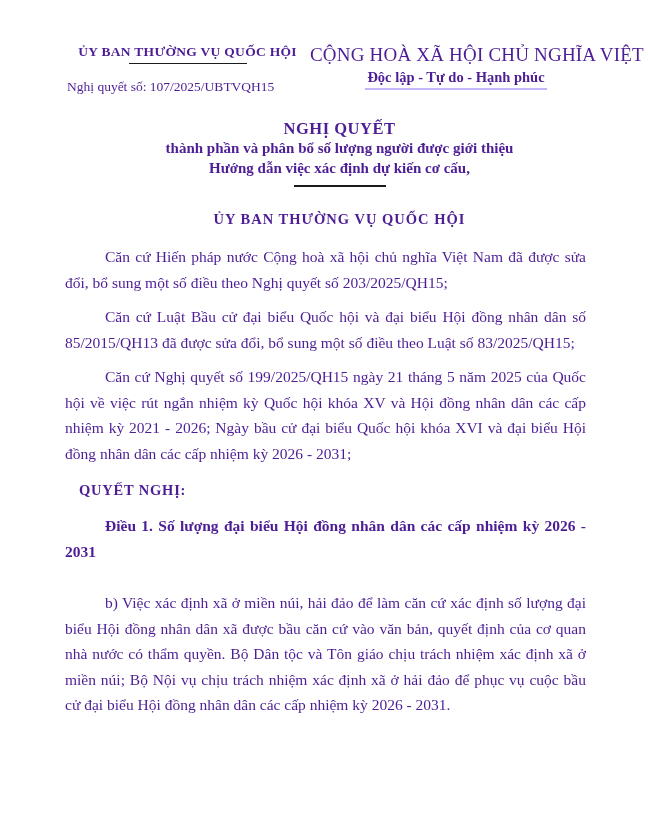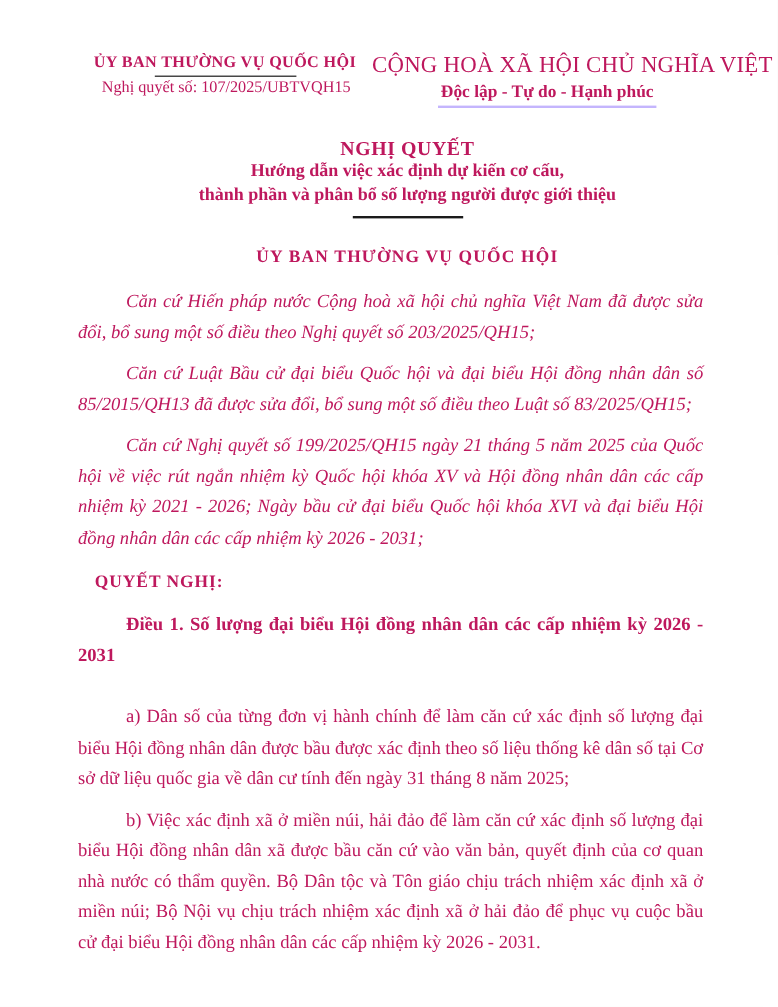--- a/index.html
+++ b/index.html
@@ -34,22 +34,22 @@
     letter-spacing:.3px;
     white-space:nowrap;
   }
   .org-underline{
     width:118px;
     border-bottom:1.8px solid #1b1b1b;
     margin:3px auto 0 auto;
   }
   .doc-number{
     font-size:13.5px;
-    margin-top:1px;
-    text-align:center;
+    margin-top:15px;
+    text-align:left;
     padding-left:2px;
     white-space:nowrap;
   }
   .lh-right{
     width:292px;
     text-align:center;
     flex-shrink:0;
   }
   .national-title{
     font-weight:normal;
@@ -101,66 +101,65 @@
   }
   
   .body-text{margin-top:16px;}
   p.para{
     margin:0 0 9px 0;
     font-size:15.5px;
     line-height:25.5px;
     text-align:justify;
     text-indent:40px;
   }
-  p.preamble{font-style:italic;}
+  p.preamble{}
   .resolve-heading{
     margin:16px 0 14px 0;
     text-align:left;
     position:relative;
     left:14px;
     font-weight:bold;
     font-size:14.5px;
     letter-spacing:.8px;
   }
   p.article-heading{
     font-weight:bold;
     margin-bottom:26px;
   }
 </style>
 </head>
 <body>
 
-<div class="page" style="color: #be185d;">
+<div class="page" style="color: #4c1d95;">
 
   <div class="letterhead">
     <div class="lh-left">
       <div class="org-name">ỦY BAN THƯỜNG VỤ QUỐC HỘI</div>
       <div class="org-underline"></div>
       <div class="doc-number">Nghị quyết số: 107/2025/UBTVQH15</div>
     </div>
     <div class="lh-right">
       <div class="national-title">CỘNG HOÀ XÃ HỘI CHỦ NGHĨA VIỆT NAM</div>
       <div class="national-motto">Độc lập - Tự do - Hạnh phúc</div>
     </div>
   </div>
 
   <div class="title-block">
     <div class="title-kind">NGHỊ QUYẾT</div>
+    <div class="title-line">thành phần và phân bổ số lượng người được giới thiệu</div>
     <div class="title-line">Hướng dẫn việc xác định dự kiến cơ cấu,</div>
-    <div class="title-line">thành phần và phân bổ số lượng người được giới thiệu</div>
     <div class="title-divider"></div>
   </div>
 
   <div class="issuer">ỦY BAN THƯỜNG VỤ QUỐC HỘI</div>
 
   <div class="body-text">
     <p class="para preamble">Căn cứ Hiến pháp nước Cộng hoà xã hội chủ nghĩa Việt Nam đã được sửa đổi, bổ sung một số điều theo Nghị quyết số 203/2025/QH15;</p>
     <p class="para preamble">Căn cứ Luật Bầu cử đại biểu Quốc hội và đại biểu Hội đồng nhân dân số 85/2015/QH13 đã được sửa đổi, bổ sung một số điều theo Luật số 83/2025/QH15;</p>
     <p class="para preamble">Căn cứ Nghị quyết số 199/2025/QH15 ngày 21 tháng 5 năm 2025 của Quốc hội về việc rút ngắn nhiệm kỳ Quốc hội khóa XV và Hội đồng nhân dân các cấp nhiệm kỳ 2021 - 2026; Ngày bầu cử đại biểu Quốc hội khóa XVI và đại biểu Hội đồng nhân dân các cấp nhiệm kỳ 2026 - 2031;</p>
 
     <div class="resolve-heading">QUYẾT NGHỊ:</div>
 
     <p class="para article-heading">Điều 1. Số lượng đại biểu Hội đồng nhân dân các cấp nhiệm kỳ 2026 - 2031</p>
-    <p class="para">a) Dân số của từng đơn vị hành chính để làm căn cứ xác định số lượng đại biểu Hội đồng nhân dân được bầu được xác định theo số liệu thống kê dân số tại Cơ sở dữ liệu quốc gia về dân cư tính đến ngày 31 tháng 8 năm 2025;</p>
     <p class="para">b) Việc xác định xã ở miền núi, hải đảo để làm căn cứ xác định số lượng đại biểu Hội đồng nhân dân xã được bầu căn cứ vào văn bản, quyết định của cơ quan nhà nước có thẩm quyền. Bộ Dân tộc và Tôn giáo chịu trách nhiệm xác định xã ở miền núi; Bộ Nội vụ chịu trách nhiệm xác định xã ở hải đảo để phục vụ cuộc bầu cử đại biểu Hội đồng nhân dân các cấp nhiệm kỳ 2026 - 2031.</p>
   </div>
 
 </div>
 
 </body></html>

